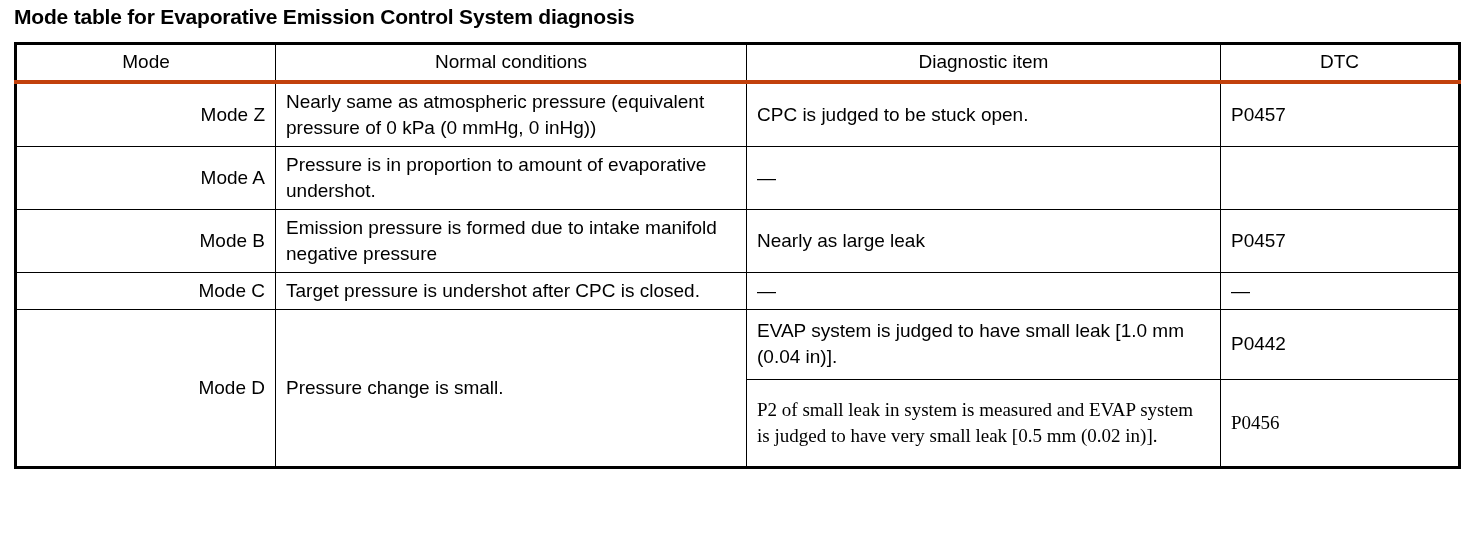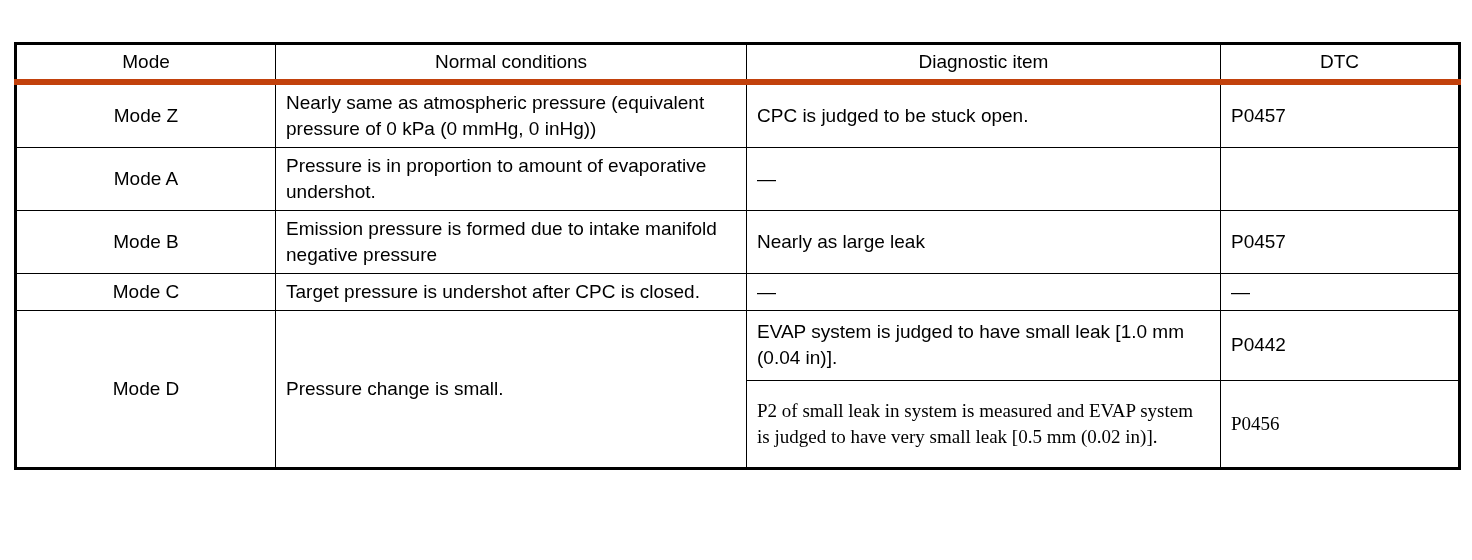--- a/index.html
+++ b/index.html
@@ -62,21 +62,21 @@
   
   #mode-table thead th {
     text-align: center;
     height: 38px;
     padding: 2px 8px;
   }
   #mode-table thead tr {
     border-bottom: 3px solid #000000;
   }
   #mode-table thead th {
-    border-bottom: 6px solid #c2410c;
+    border-bottom: 4px solid #c2410c;
   }
 
   .cell-center {
   }
   .cell-left {
     text-align: left;
   }
 
   
   .row-sep > td,
@@ -84,28 +84,29 @@
     border-top: 3px solid #000000;
   }
 
   
   .sub-divider > td {
     border-top: 1.6px solid #000000;
     font-family: Liberation Serif, serif;
   }
 
   .mode-label {
-    text-align: center;
+    text-align: right;
   }
 </style>
 </head>
 <body>
 
 <div id="page">
 
+  <div id="doc-title">Mode table for Evaporative Emission Control System diagnosis</div>
 
   <table id="mode-table">
     <colgroup>
       <col class="c-mode">
       <col class="c-normal">
       <col class="c-diag">
       <col class="c-dtc">
     </colgroup>
 
     <thead>

